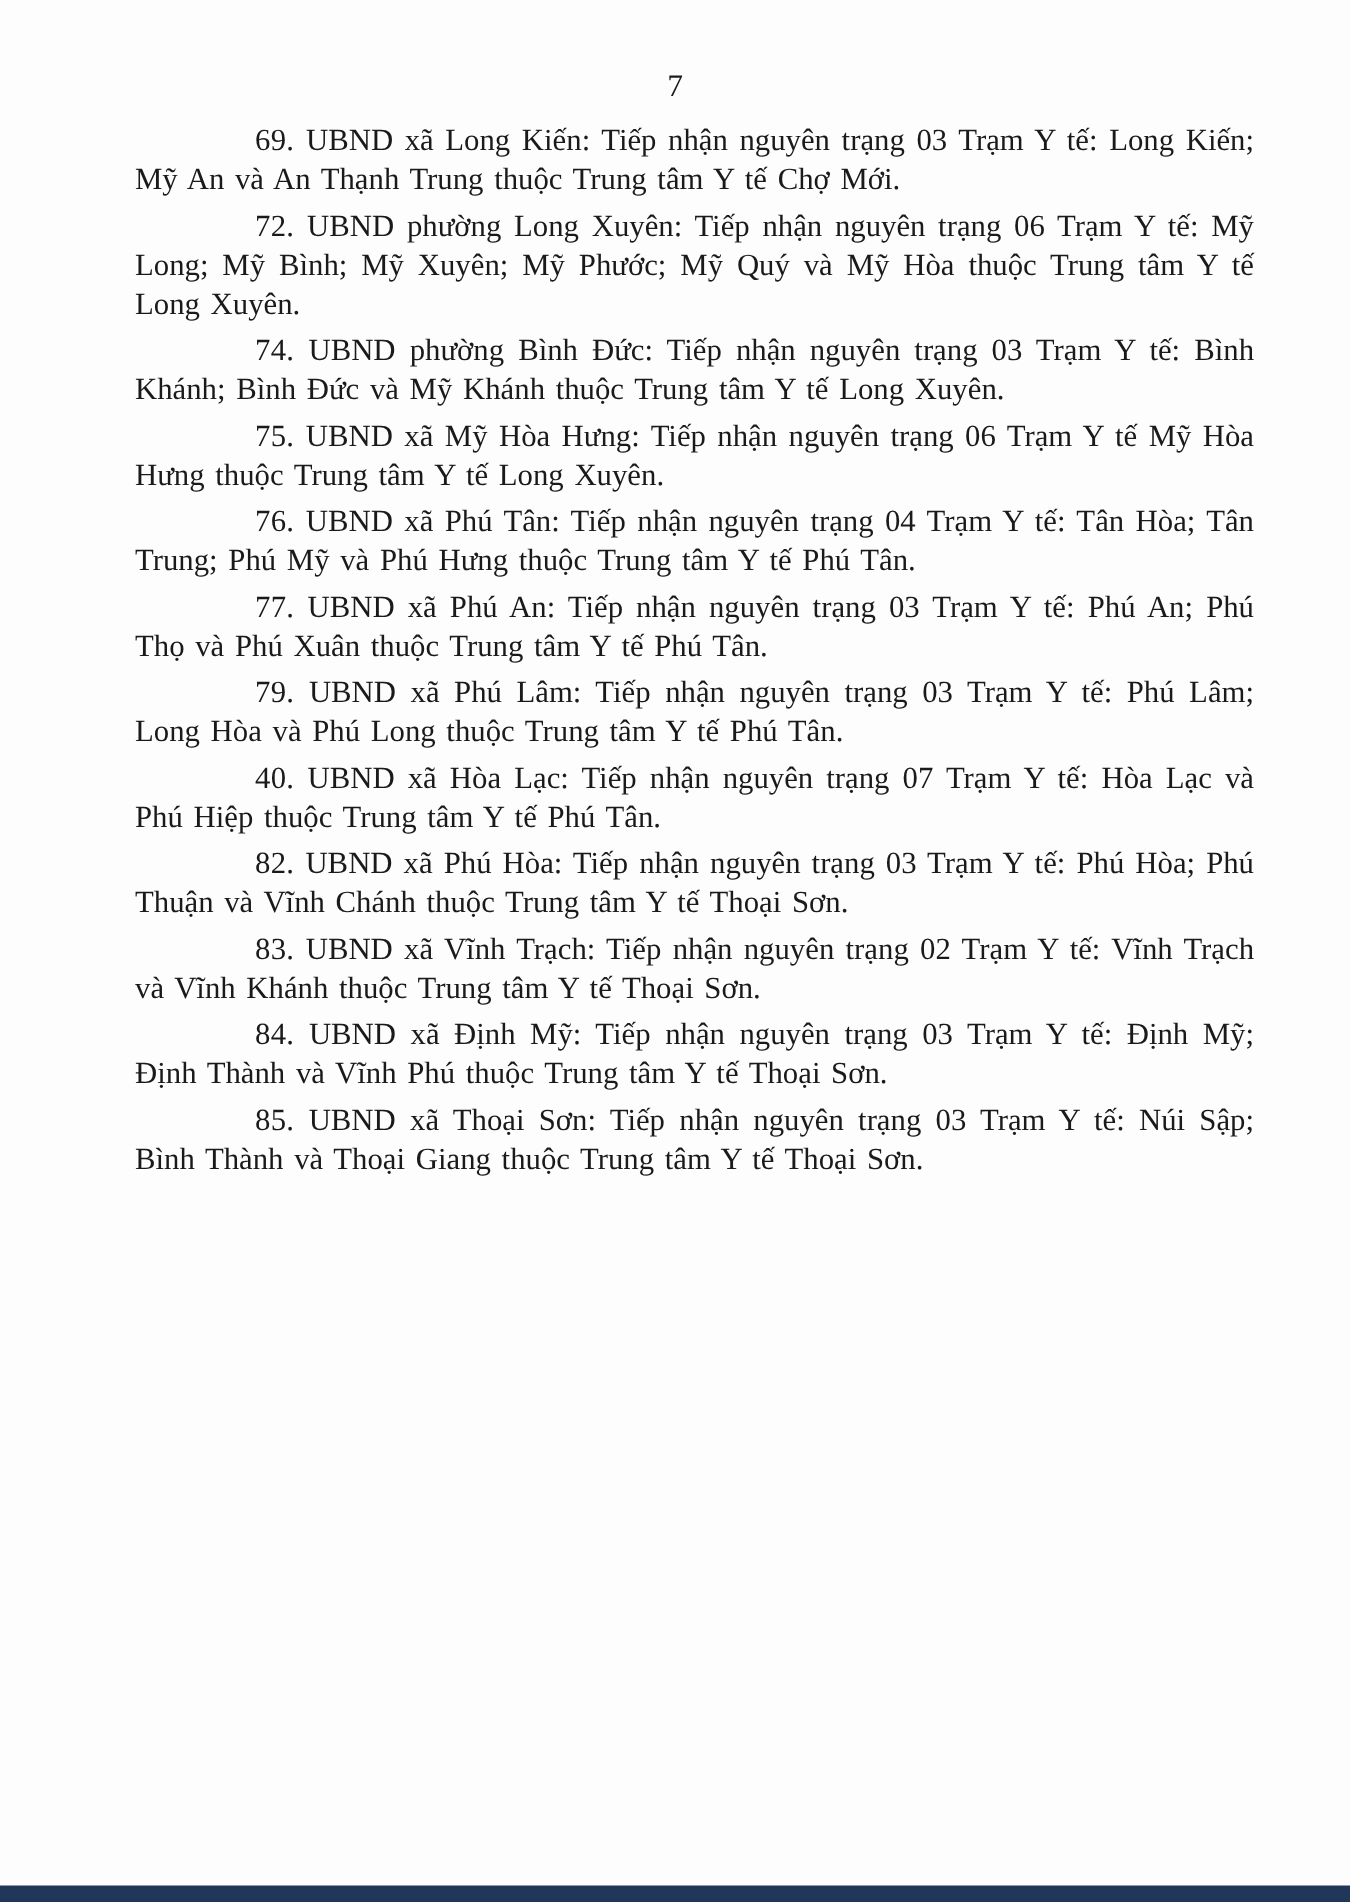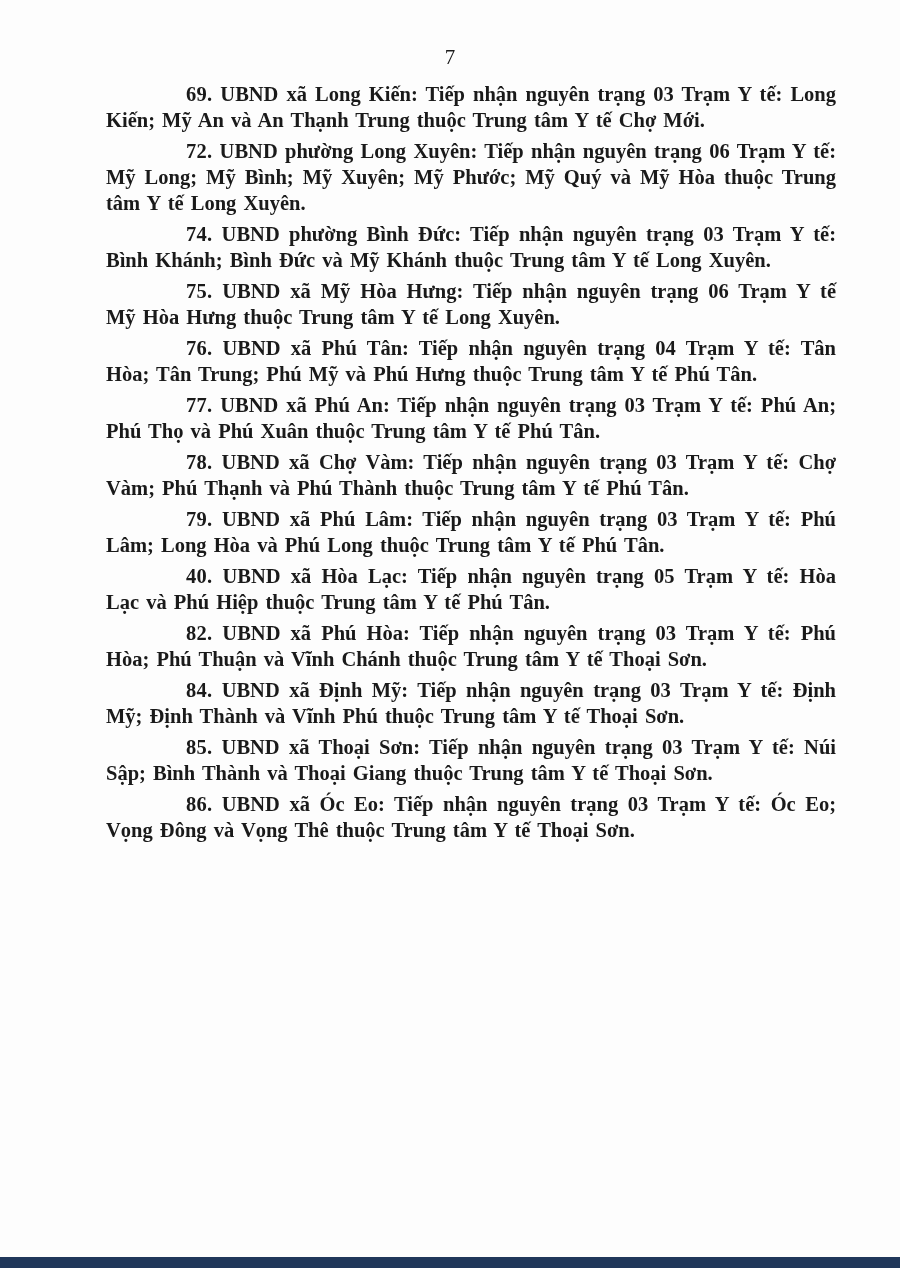--- a/index.html
+++ b/index.html
@@ -24,27 +24,26 @@
     line-height: 26px;
     margin-bottom: 11px;
   }
   .content {
     position: absolute;
     top: 81px;
     left: 90px;
     width: 746px;
   }
   p.para {
-    margin: 0 0 5px 16px;
+    margin: 0 0 5px 0;
     font-size: 20.5px;
     line-height: 26px;
     text-align: justify;
     text-indent: 80px;
     word-spacing: 2px;
-    font-weight: bold;
   }
   p.para .num { letter-spacing: 0.2px; }
   .bottom-bar {
     position: absolute;
     left: 0;
     right: 0;
     bottom: 0;
     height: 11px;
     background: #20375a;
   }
@@ -56,24 +55,23 @@
 
   <div class="page-number">7</div>
 
   <div class="content">
     <p class="para"><span class="num">69.</span> <span>UBND xã Long Kiến: Tiếp nhận nguyên trạng 03 Trạm Y tế: Long Kiến; Mỹ An và An Thạnh Trung thuộc Trung tâm Y tế Chợ Mới.</span></p>
     <p class="para"><span class="num">72.</span> <span>UBND phường Long Xuyên: Tiếp nhận nguyên trạng 06 Trạm Y tế: Mỹ Long; Mỹ Bình; Mỹ Xuyên; Mỹ Phước; Mỹ Quý và Mỹ Hòa thuộc Trung tâm Y tế Long Xuyên.</span></p>
     <p class="para"><span class="num">74.</span> <span>UBND phường Bình Đức: Tiếp nhận nguyên trạng 03 Trạm Y tế: Bình Khánh; Bình Đức và Mỹ Khánh thuộc Trung tâm Y tế Long Xuyên.</span></p>
     <p class="para"><span class="num">75.</span> <span>UBND xã Mỹ Hòa Hưng: Tiếp nhận nguyên trạng 06 Trạm Y tế Mỹ Hòa Hưng thuộc Trung tâm Y tế Long Xuyên.</span></p>
     <p class="para"><span class="num">76.</span> <span>UBND xã Phú Tân: Tiếp nhận nguyên trạng 04 Trạm Y tế: Tân Hòa; Tân Trung; Phú Mỹ và Phú Hưng thuộc Trung tâm Y tế Phú Tân.</span></p>
     <p class="para"><span class="num">77.</span> <span>UBND xã Phú An: Tiếp nhận nguyên trạng 03 Trạm Y tế: Phú An; Phú Thọ và Phú Xuân thuộc Trung tâm Y tế Phú Tân.</span></p>
-    <p class="para"><span class="num">78.</span> <span>UBND xã Chợ Vàm: Tiếp nhận nguyên trạng 03 Trạm Y tế: Chợ Vàm; Phú Thạnh và Phú Thành thuộc Trung tâm Y tế Phú Tân.</span></p>
     <p class="para"><span class="num">79.</span> <span>UBND xã Phú Lâm: Tiếp nhận nguyên trạng 03 Trạm Y tế: Phú Lâm; Long Hòa và Phú Long thuộc Trung tâm Y tế Phú Tân.</span></p>
-    <p class="para"><span class="num">40.</span> <span>UBND xã Hòa Lạc: Tiếp nhận nguyên trạng 05 Trạm Y tế: Hòa Lạc và Phú Hiệp thuộc Trung tâm Y tế Phú Tân.</span></p>
+    <p class="para"><span class="num">40.</span> <span>UBND xã Hòa Lạc: Tiếp nhận nguyên trạng 07 Trạm Y tế: Hòa Lạc và Phú Hiệp thuộc Trung tâm Y tế Phú Tân.</span></p>
     <p class="para"><span class="num">82.</span> <span>UBND xã Phú Hòa: Tiếp nhận nguyên trạng 03 Trạm Y tế: Phú Hòa; Phú Thuận và Vĩnh Chánh thuộc Trung tâm Y tế Thoại Sơn.</span></p>
+    <p class="para"><span class="num">83.</span> <span>UBND xã Vĩnh Trạch: Tiếp nhận nguyên trạng 02 Trạm Y tế: Vĩnh Trạch và Vĩnh Khánh thuộc Trung tâm Y tế Thoại Sơn.</span></p>
     <p class="para"><span class="num">84.</span> <span>UBND xã Định Mỹ: Tiếp nhận nguyên trạng 03 Trạm Y tế: Định Mỹ; Định Thành và Vĩnh Phú thuộc Trung tâm Y tế Thoại Sơn.</span></p>
     <p class="para"><span class="num">85.</span> <span>UBND xã Thoại Sơn: Tiếp nhận nguyên trạng 03 Trạm Y tế: Núi Sập; Bình Thành và Thoại Giang thuộc Trung tâm Y tế Thoại Sơn.</span></p>
-    <p class="para"><span class="num">86.</span> <span>UBND xã Óc Eo: Tiếp nhận nguyên trạng 03 Trạm Y tế: Óc Eo; Vọng Đông và Vọng Thê thuộc Trung tâm Y tế Thoại Sơn.</span></p>
   </div>
 
   <div class="bottom-bar"></div>
 
 </div>
 
 </body></html>

